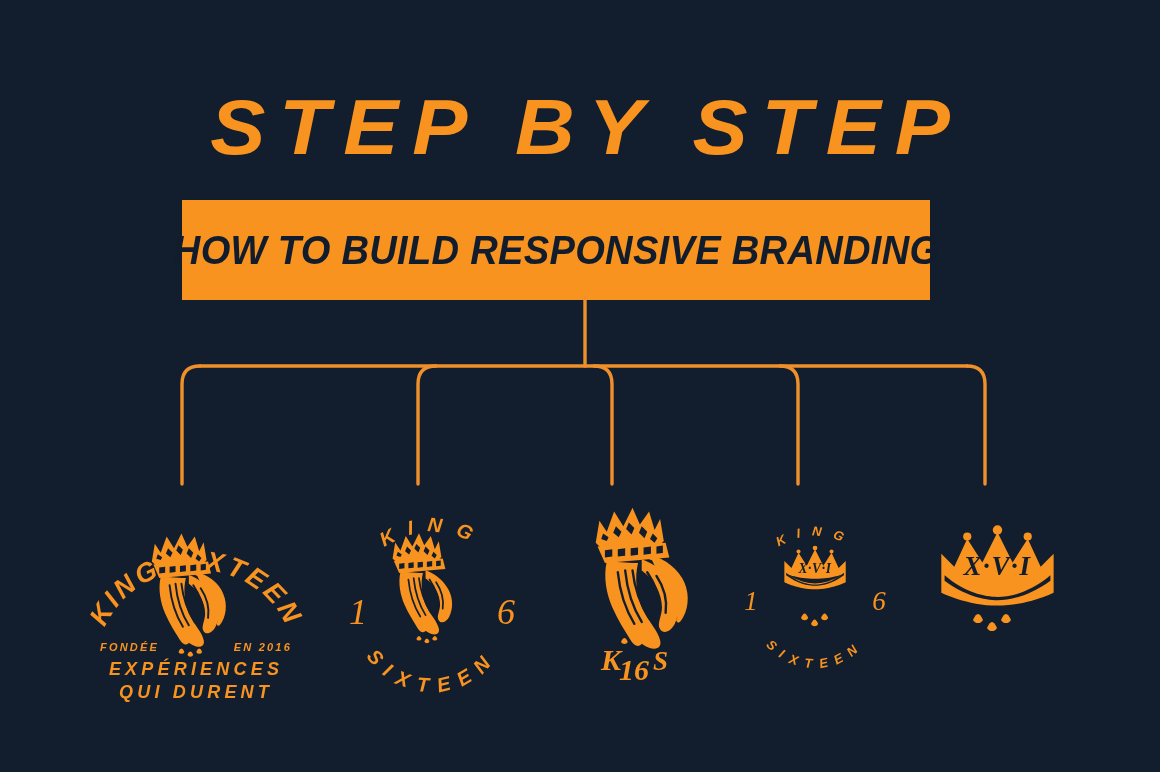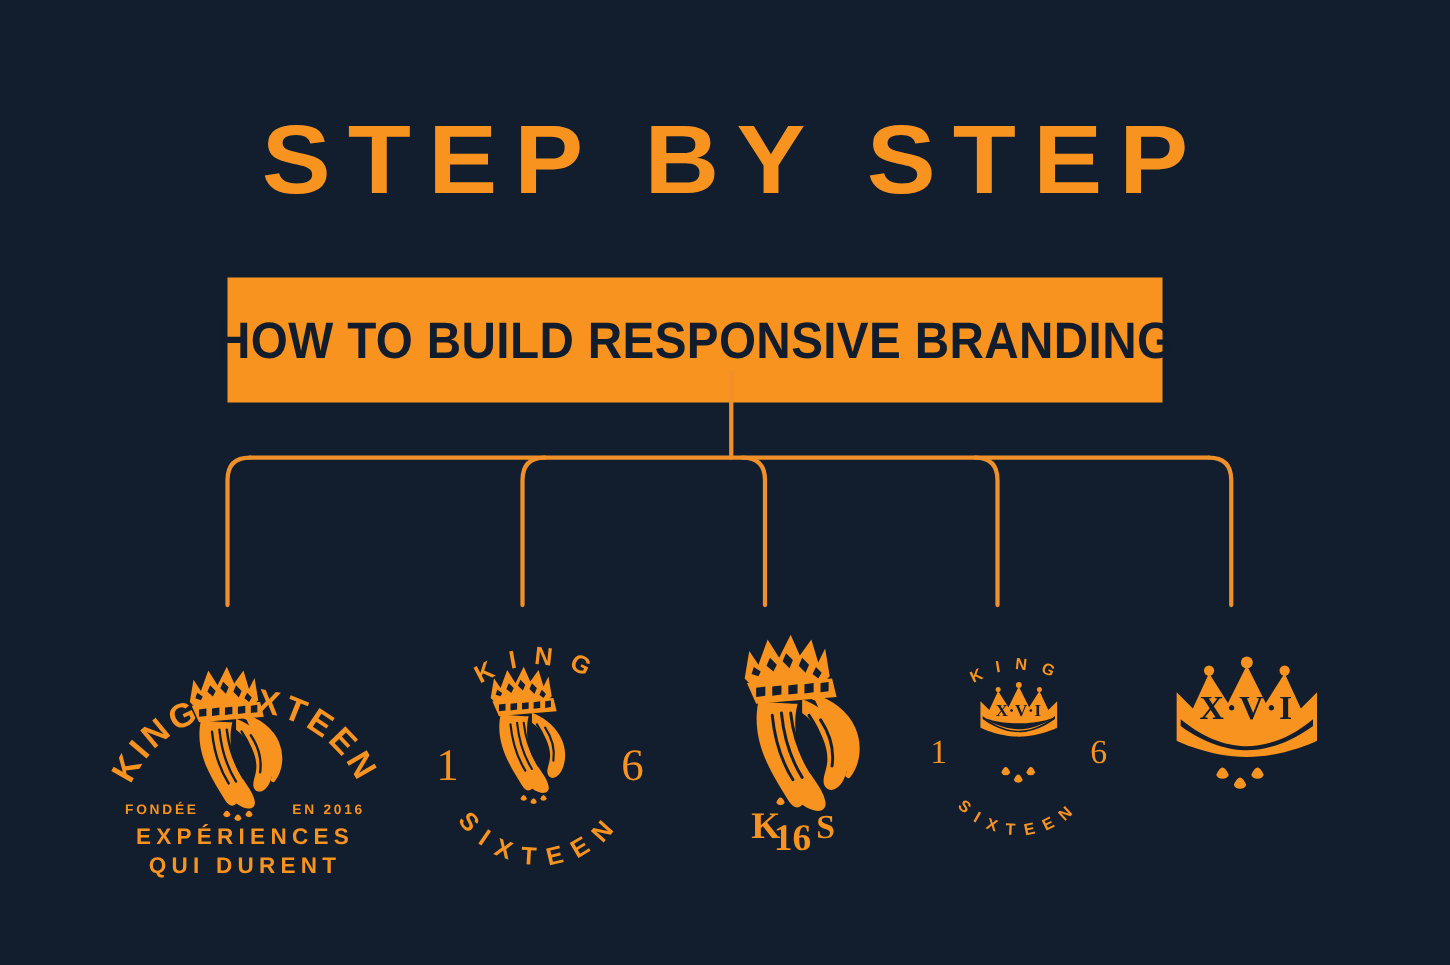--- a/index.html
+++ b/index.html
@@ -7,20 +7,21 @@
   body{
     background:#121e2e;
     font-family:"Liberation Sans", sans-serif;
     overflow:hidden;
     position:relative;
   }
   #poster{
     position:absolute; inset:0;
     width:1160px; height:772px;
     background:#121e2e;
+    font-style:italic;
   }
 
   
   #title{
     position:absolute;
     left:0; top:88px;
     width:1160px;
     text-align:center;
     color:#f9931f;
     font-family:"Liberation Sans Narrow","Liberation Sans",sans-serif;
@@ -34,21 +35,20 @@
 
   
   #banner{
     position:absolute;
     left:182px; top:200px;
     width:748px; height:100px;
     background:#f9931f;
     display:flex;
     align-items:center;
     justify-content:center;
-    margin-top:22px;
   }
   #banner-text{
     color:#111d2c;
     font-family:"Liberation Sans Narrow","Liberation Sans",sans-serif;
     font-size:41px;
     font-weight:bold;
     letter-spacing:0.3px;
     white-space:nowrap;
     transform:scaleX(0.93);
   }

